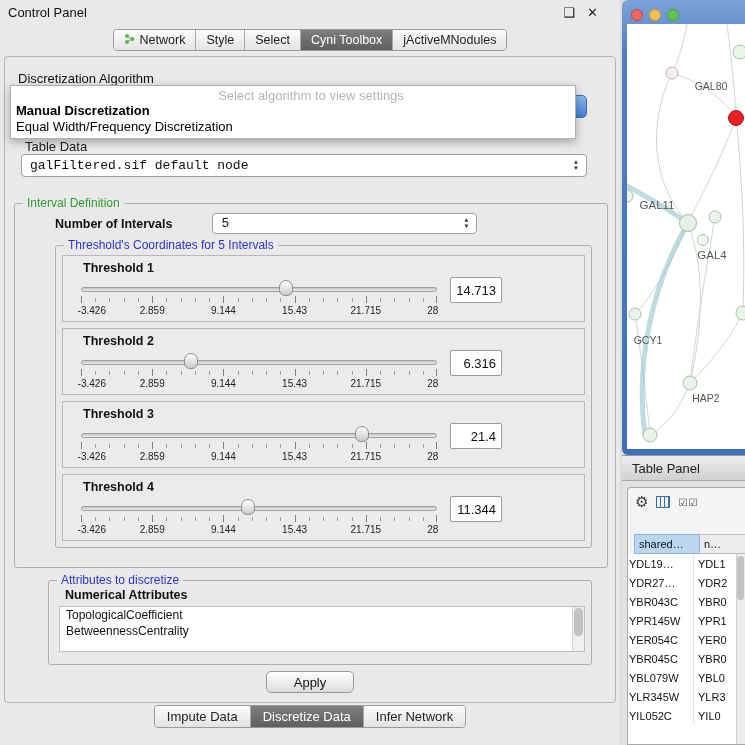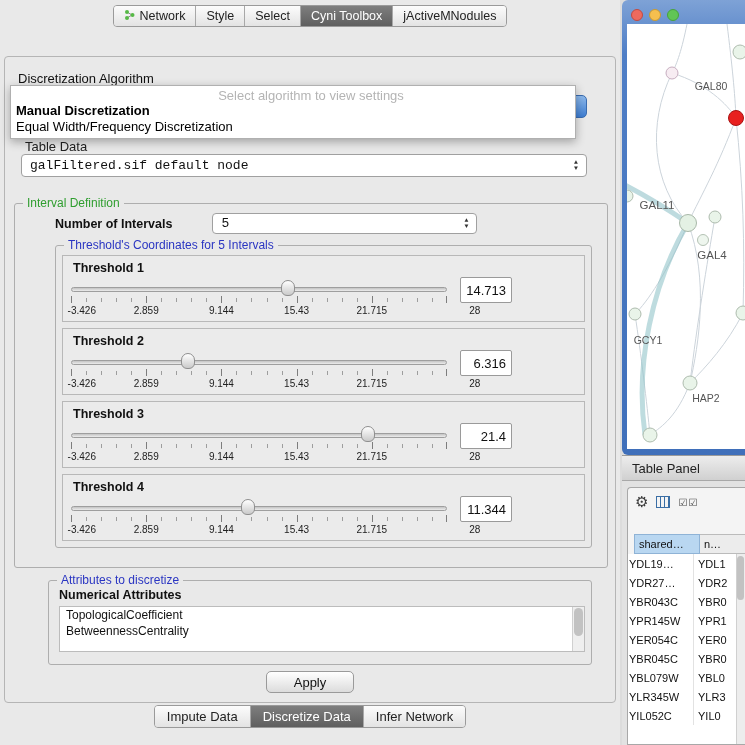--- a/index.html
+++ b/index.html
@@ -48,39 +48,39 @@
   .fs-interval > legend { color:#2f9e2f; }
   .fs-thresholds { margin:2px 15px 0 40px; }
   .fs-thresholds > legend { color:#2a35c2; }
   .fs-attributes { position:absolute; left:43px; top:516px; width:544px; height:92px; }
   .fs-attributes > legend { color:#2a35c2; }
 
   .noi-row { display:flex; align-items:center; margin:3px 0 4px 40px; }
   .noi-label { font-size:12.5px; font-weight:bold; color:#111; }
   .noi-combo { width:265px; height:21px; margin-left:40px; }
 
-  .tpanel { border:1px solid #b8b8b8; background:#ebebeb; margin:3px 6px 6px; padding:3px 8px 1px; }
+  .tpanel { border:1px solid #b8b8b8; background:#ebebeb; margin:3px 6px 6px; padding:3px 18px 1px; }
   .tpanel-label { font-weight:bold; font-size:12.5px; color:#111; margin:2px 0 3px 2px; }
   .slider-row { display:flex; gap:13px; padding-right:64px; }
   .slider-wrap { flex:1; position:relative; height:42px; }
   .track { position:absolute; left:0; right:0; top:9px; height:5px; border:1px solid #9e9e9e; border-radius:3px;
            background:linear-gradient(#c3c3c3,#ececec); }
   .thumb { position:absolute; top:2px; width:14px; height:16px; margin-left:-7px;
            background:linear-gradient(#ffffff,#cacaca); border:1px solid #8f8f8f; border-radius:7px 7px 6px 6px; }
   .ticks { position:absolute; left:0; right:0; top:20px; height:4px;
            background:repeating-linear-gradient(90deg,#9d9d9d 0,#9d9d9d 1px,transparent 1px,transparent 4%); }
   .majors i { position:absolute; top:18px; width:1px; height:7px; background:#7d7d7d; }
   .scale { position:absolute; left:0; right:0; top:27px; height:12px; }
   .scale span { position:absolute; transform:translateX(-50%); font-size:10px; color:#222; white-space:nowrap; }
   .scale span:first-child { transform:translateX(-12%); }
-  .scale span:last-child { transform:translateX(-88%);margin-left:32px; }
+  .scale span:last-child { transform:translateX(-88%); }
   .tvalue { width:52px; height:26px; margin-top:-1px; background:#fff; border:1px solid #9a9a9a; border-radius:2px;
             font-size:13px; color:#111; display:flex; align-items:center; justify-content:flex-end; padding-right:5px; }
 
-  .attr-subtitle { font-size:12.5px; font-weight:bold; color:#111; margin:1px 0 4px 10px; }
+  .attr-subtitle { font-size:12.5px; font-weight:bold; color:#111; margin:1px 0 4px 16px; }
   .listbox { margin:0 6px 0 10px; background:#fff; border:1px solid #bcbcbc; height:46px; overflow:hidden;
              position:relative; font-size:12px; color:#111; }
   .listbox .li { line-height:16px; padding-left:6px; white-space:nowrap; }
   .lb-scroll { position:absolute; right:0; top:0; bottom:0; width:12px; background:#efefef; border-left:1px solid #d0d0d0; }
   .lb-thumb { position:absolute; right:1px; top:1px; width:9px; height:28px; background:#c2c2c2; border-radius:5px; }
 
   .apply-btn { position:absolute; left:50%; transform:translateX(-50%); top:614px; width:88px; height:22px;
                border:1px solid #9a9a9a; border-radius:5px; background:linear-gradient(#ffffff,#dcdcdc);
                font-size:13px; color:#111; display:flex; align-items:center; justify-content:center; }
 
@@ -124,20 +124,27 @@
 
   .net-tab-icon { display:inline-block; }
 </style>
 </head>
 <body>
 
 <div id="screen">
 
   <div class="control-panel">
 
+    <div class="titlebar">
+      <span>Control Panel</span>
+      <span class="win-icons">
+        <span>❑</span>
+        <span>✕</span>
+      </span>
+    </div>
 
     <div class="tabbar">
       <div class="tabgroup">
         <div class="tab">
           <span class="net-tab-icon">
             <svg width="11" height="11" viewBox="0 0 11 11">
                 <line x1="3" y1="3" x2="8" y2="6" stroke="#8a8a8a"></line>
                 <line x1="3" y1="9" x2="8" y2="6" stroke="#8a8a8a"></line>
                 <circle cx="3" cy="3" r="2" fill="#57b947"></circle>
                 <circle cx="3" cy="9" r="2" fill="#57b947"></circle>

